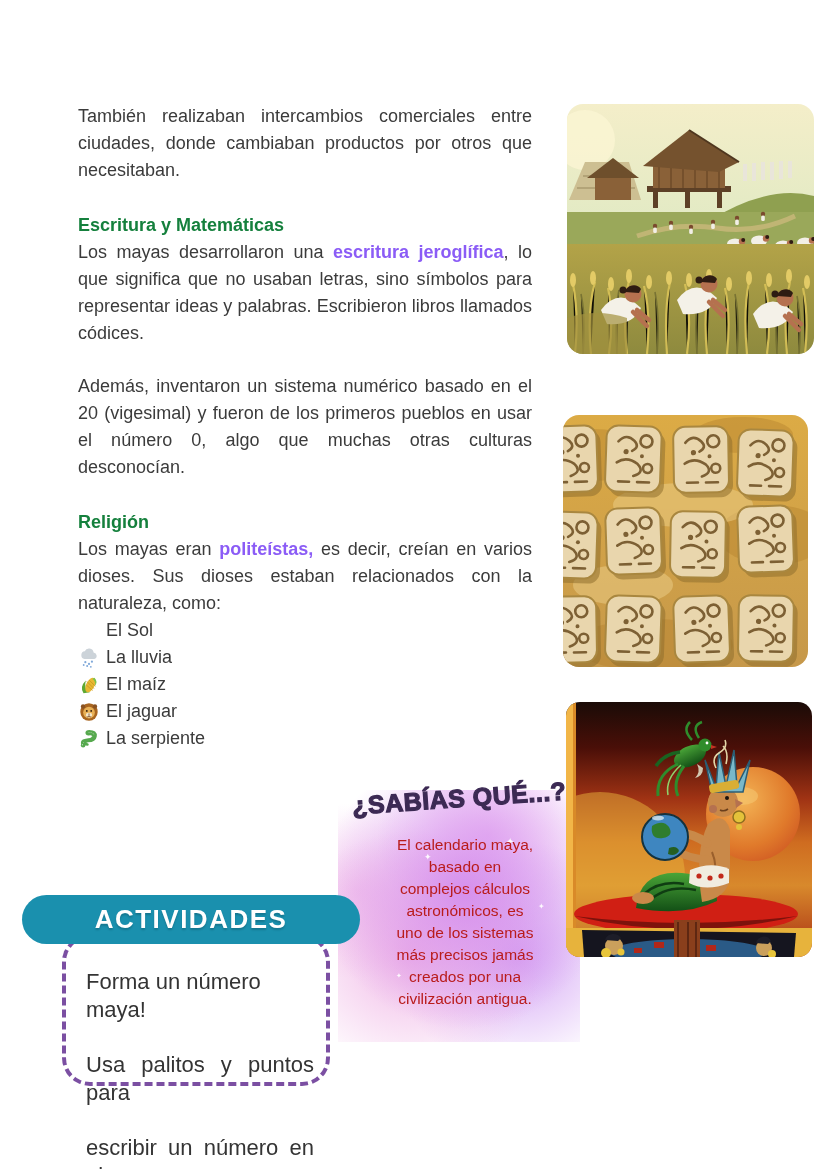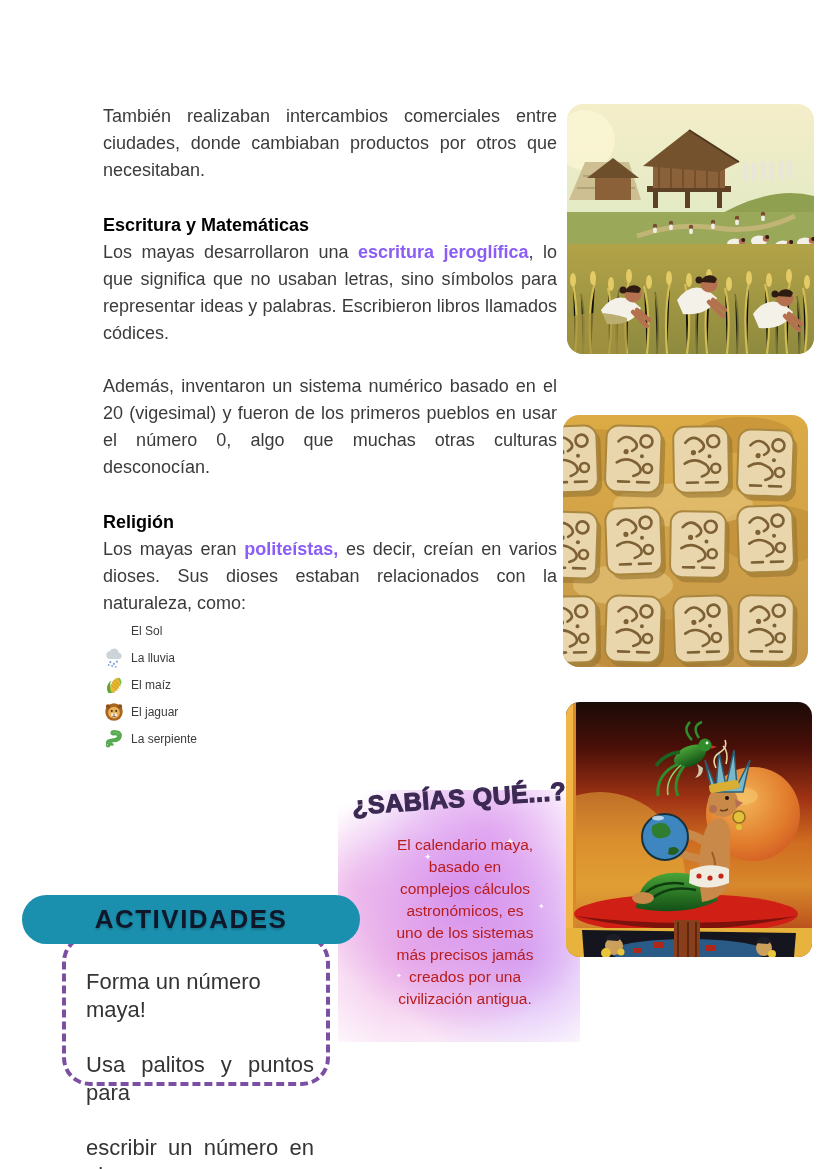--- a/index.html
+++ b/index.html
@@ -1,27 +1,27 @@
 <!DOCTYPE html>
 <html><head>
 <meta charset="utf-8">
 <style>
   html,body{margin:0;padding:0;background:#fff;}
   .page{position:relative;width:826px;height:1169px;background:#ffffff;overflow:hidden;
         font-family:"Liberation Sans",sans-serif;color:#3b3b3b;}
 
   
-  .text-col{position:absolute;left:103px;top:103px;width:454px;}
+  .text-col{position:absolute;left:78px;top:103px;width:454px;}
   .para{margin:0;font-size:18px;line-height:27px;text-align:justify;color:#3b3b3b;}
   .para.gap{margin-top:26px;}
-  .heading{margin:28px 0 0;font-size:18px;line-height:27px;font-weight:bold;color:#000000;}
+  .heading{margin:28px 0 0;font-size:18px;line-height:27px;font-weight:bold;color:#15803d;}
   .hl{color:#8b5cf6;font-weight:bold;}
 
   .god-list{list-style:none;margin:0;padding:0;}
-  .god-item{display:flex;align-items:center;height:27px;font-size:12px;color:#3b3b3b;}
+  .god-item{display:flex;align-items:center;height:27px;font-size:18px;color:#3b3b3b;}
   .god-icon{display:inline-flex;width:22px;height:22px;margin-right:6px;flex:0 0 22px;}
   .god-icon svg{width:22px;height:22px;}
   .p-after-list{margin-top:3px;}
 
   
   .blob{position:absolute;left:338px;top:790px;width:242px;height:252px;z-index:1;
     background:
       radial-gradient(60% 55% at 52% 40%, rgba(213,141,236,.95), rgba(213,141,236,0) 100%),
       radial-gradient(55% 50% at 30% 66%, rgba(238,172,226,.85), rgba(238,172,226,0) 100%),
       radial-gradient(52% 46% at 74% 66%, rgba(197,135,240,.75), rgba(197,135,240,0) 100%),
@@ -35,21 +35,21 @@
   .sabias-text div{white-space:nowrap;}
   .sparkle{position:absolute;z-index:2;color:rgba(255,255,255,.92);font-size:9px;}
   .sp1{left:424px;top:852px;}
   .sp2{left:538px;top:902px;font-size:8px;}
   .sp3{left:396px;top:972px;font-size:7px;}
   .sp4{left:506px;top:836px;font-size:10px;}
 
   
   .badge{position:absolute;left:22px;top:895px;width:338px;height:49px;z-index:3;
     background:#1a90ae;border-radius:26px;display:flex;align-items:center;justify-content:center;}
-  .badge span{color:#0f172a;font-size:26px;font-weight:800;letter-spacing:1.5px;
+  .badge span{color:#ffffff;font-size:26px;font-weight:800;letter-spacing:1.5px;
     text-shadow:0 2px 2px rgba(0,0,0,.18);}
   .activity-box{position:absolute;left:62px;top:934px;width:268px;height:152px;z-index:2;
     border:4px dashed #7b4fa2;border-radius:28px;box-sizing:border-box;
     padding:30px 12px 0 20px;background:#fff;}
   .activity-box div{font-size:22px;line-height:27.5px;color:#343434;}
   .jline{text-align:justify;text-align-last:justify;margin-top:28px;}
 
   
   .img{position:absolute;margin:0;border-radius:16px;overflow:hidden;z-index:4;line-height:0;}
   .img svg{display:block;}

